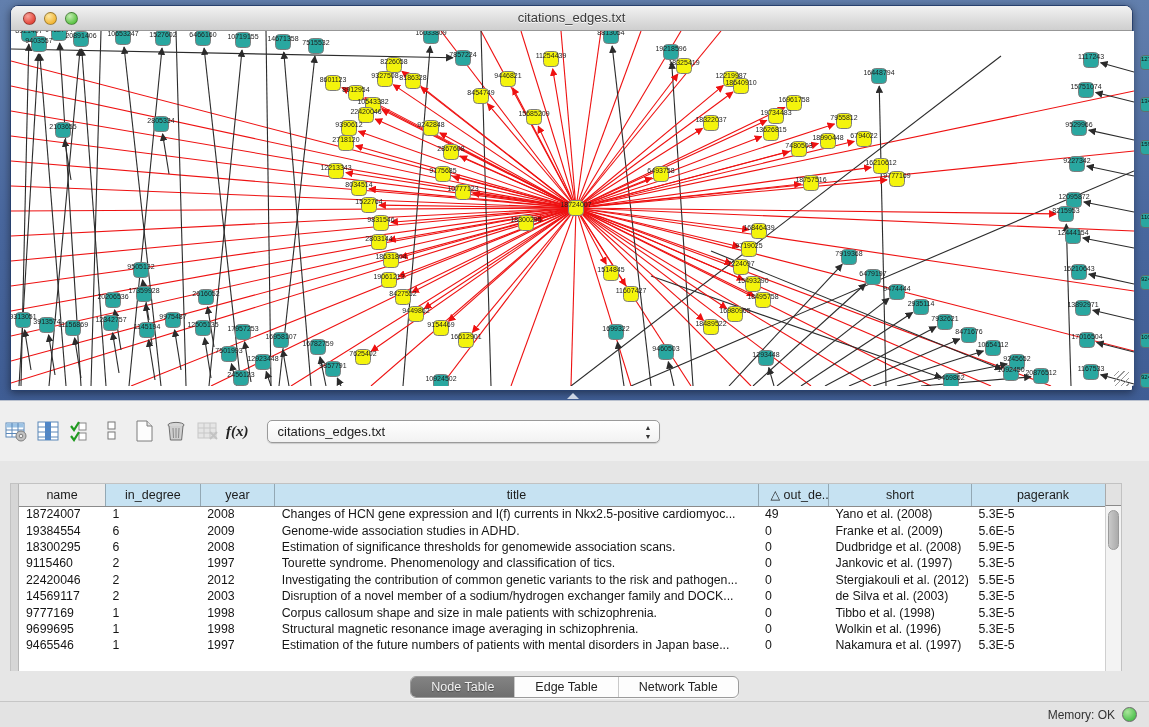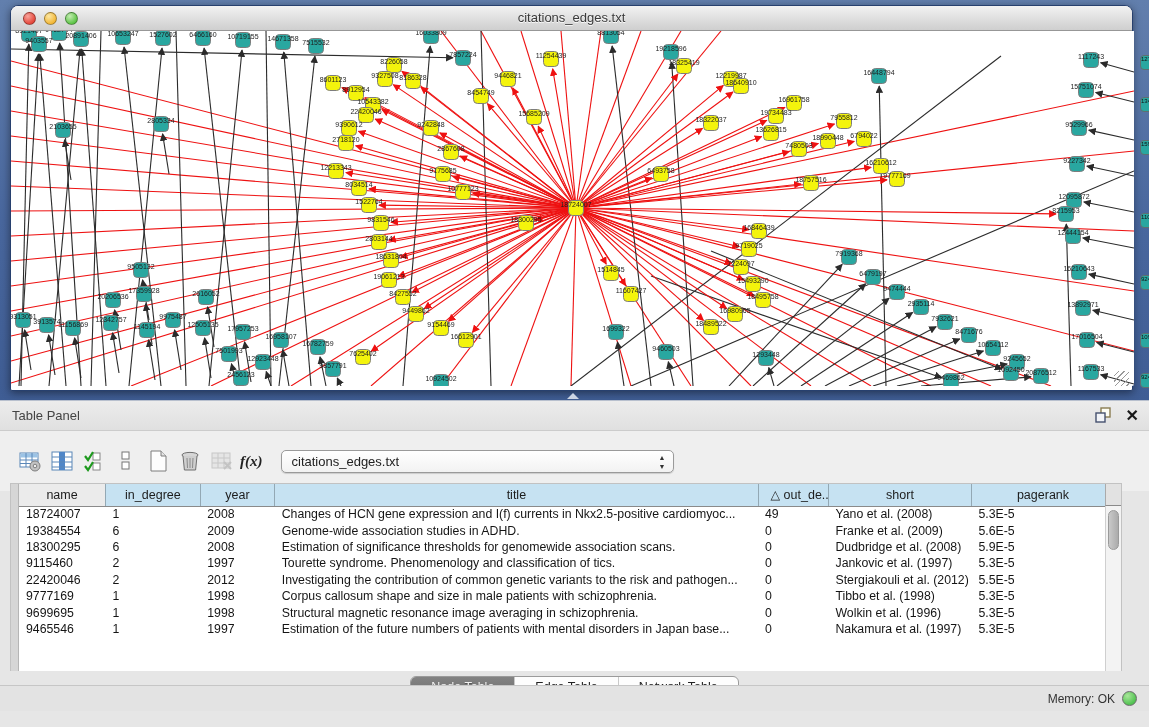--- a/index.html
+++ b/index.html
@@ -36,21 +36,21 @@
   
   .table-panel{position:absolute;left:0;top:400px;width:1149px;height:327px;
                background:#e6e6e6;border-top:1px solid #b8c0ce;}
   .panel-header{position:relative;height:30px;background:linear-gradient(#ececec,#e0e0e0);
                 border-bottom:1px solid #cccccc;}
   .panel-title{position:absolute;left:12px;top:7px;font-size:13px;color:#444;}
   .panel-btns{position:absolute;right:10px;top:4px;display:flex;gap:12px;align-items:center;}
   .close-x{font-size:16px;font-weight:bold;color:#1a1a1a;line-height:20px;}
 
   .toolbar{position:relative;height:60px;background:#efefef;display:flex;align-items:center;
-           padding-left:14px;}
+           }
   .tbtn{width:32px;height:32px;display:flex;align-items:center;justify-content:center;}
   .tbtn.dis{opacity:.45;}
   .fx{font-family:"Liberation Serif",serif;font-style:italic;font-weight:bold;
       font-size:15px;color:#222;margin:0 6px 0 2px;}
   .combo{position:relative;margin-left:12px;width:393px;height:23px;border:1px solid #9a9a9a;
          border-radius:5px;background:linear-gradient(#ffffff,#f2f2f2);
          box-shadow:0 1px 1px rgba(0,0,0,.15);font-size:13px;color:#222;
          display:flex;align-items:center;padding-left:10px;}
   .combo .arrows{position:absolute;right:7px;top:2px;font-size:7px;line-height:9px;color:#333;
                  display:flex;flex-direction:column;align-items:center;}
@@ -73,21 +73,21 @@
          background:linear-gradient(90deg,#c9c9c9,#ababab);border:1px solid #9a9a9a;}
 
   .tabstrip{position:absolute;left:0;top:270px;width:1149px;height:32px;display:flex;
             align-items:center;justify-content:center;}
   .segctl{display:flex;border:1px solid #9b9b9b;border-radius:6px;overflow:hidden;
           background:#fdfdfd;box-shadow:0 1px 1px rgba(255,255,255,.8);}
   .seg{padding:3px 20px;font-size:12.5px;color:#222;border-right:1px solid #c9c9c9;}
   .seg:last-child{border-right:none;}
   .seg.active{background:linear-gradient(#838383,#6f6f6f);color:#f2f2f2;text-shadow:0 1px 1px rgba(0,0,0,.4);}
 
-  .statusbar{position:absolute;left:0;bottom:16px;width:1149px;height:26px;background:#e3e3e3;
+  .statusbar{position:absolute;left:0;bottom:0;width:1149px;height:26px;background:#e3e3e3;
              border-top:1px solid #c6c6c6;}
   .mem{position:absolute;right:34px;top:6px;font-size:12px;color:#333;}
   .memdot{position:absolute;right:12px;top:5px;width:15px;height:15px;border-radius:50%;
           background:radial-gradient(circle at 35% 30%,#a9e69a,#52c352 70%);border:1px solid #6a6a6a;}
 </style>
 </head>
 <body>
 
 <div id="screen">
 
@@ -515,30 +515,20 @@
         <div class="pn" style="top: 105px;">1593583</div>
         <div class="pn" style="top: 178px;">1103516</div>
         <div class="pn" style="top: 240px;">9245012</div>
         <div class="pn" style="top: 298px;">1092450</div>
         <div class="pn" style="top: 338px;">9245032</div>
       </div>
     <div class="splitter"></div>
   </div>
 
   <div class="table-panel">
-    <div class="panel-header">
-      <span class="panel-title">Table Panel</span>
-      <span class="panel-btns">
-        <svg width="22" height="22">
-          <rect x="9" y="3" width="9" height="9" fill="#fdfdf4" stroke="#8a7d52" stroke-width="1.4"></rect>
-          <rect x="4" y="8" width="9" height="9" fill="#f2f4f8" stroke="#45506e" stroke-width="1.4"></rect>
-        </svg>
-        <span class="close-x">✕</span>
-      </span>
-    </div>
 
     <div class="toolbar">
       <span class="tbtn">
         <svg width="26" height="26">
           <rect x="3" y="5" width="18" height="14" fill="#fff" stroke="#5b87b8"></rect>
           <rect x="3.5" y="5.5" width="17" height="4" fill="#9cc3e5"></rect>
           <line x1="9" y1="5" x2="9" y2="19" stroke="#5b87b8"></line>
             <line x1="15" y1="5" x2="15" y2="19" stroke="#5b87b8"></line>
           <line x1="3" y1="12" x2="21" y2="12" stroke="#5b87b8"></line>
             <line x1="3" y1="15.5" x2="21" y2="15.5" stroke="#5b87b8"></line>
@@ -667,20 +657,29 @@
             <tr>
               <td>22420046</td>
               <td>2</td>
               <td>2012</td>
               <td>Investigating the contribution of common genetic variants to the risk and pathogen...</td>
               <td>0</td>
               <td>Stergiakouli et al. (2012)</td>
               <td>5.5E-5</td>
             </tr>
             <tr>
+              <td>14569117</td>
+              <td>2</td>
+              <td>2003</td>
+              <td>Disruption of a novel member of a sodium/hydrogen exchanger family and DOCK...</td>
+              <td>0</td>
+              <td>de Silva et al. (2003)</td>
+              <td>5.3E-5</td>
+            </tr>
+            <tr>
               <td>9777169</td>
               <td>1</td>
               <td>1998</td>
               <td>Corpus callosum shape and size in male patients with schizophrenia.</td>
               <td>0</td>
               <td>Tibbo et al. (1998)</td>
               <td>5.3E-5</td>
             </tr>
             <tr>
               <td>9699695</td>

